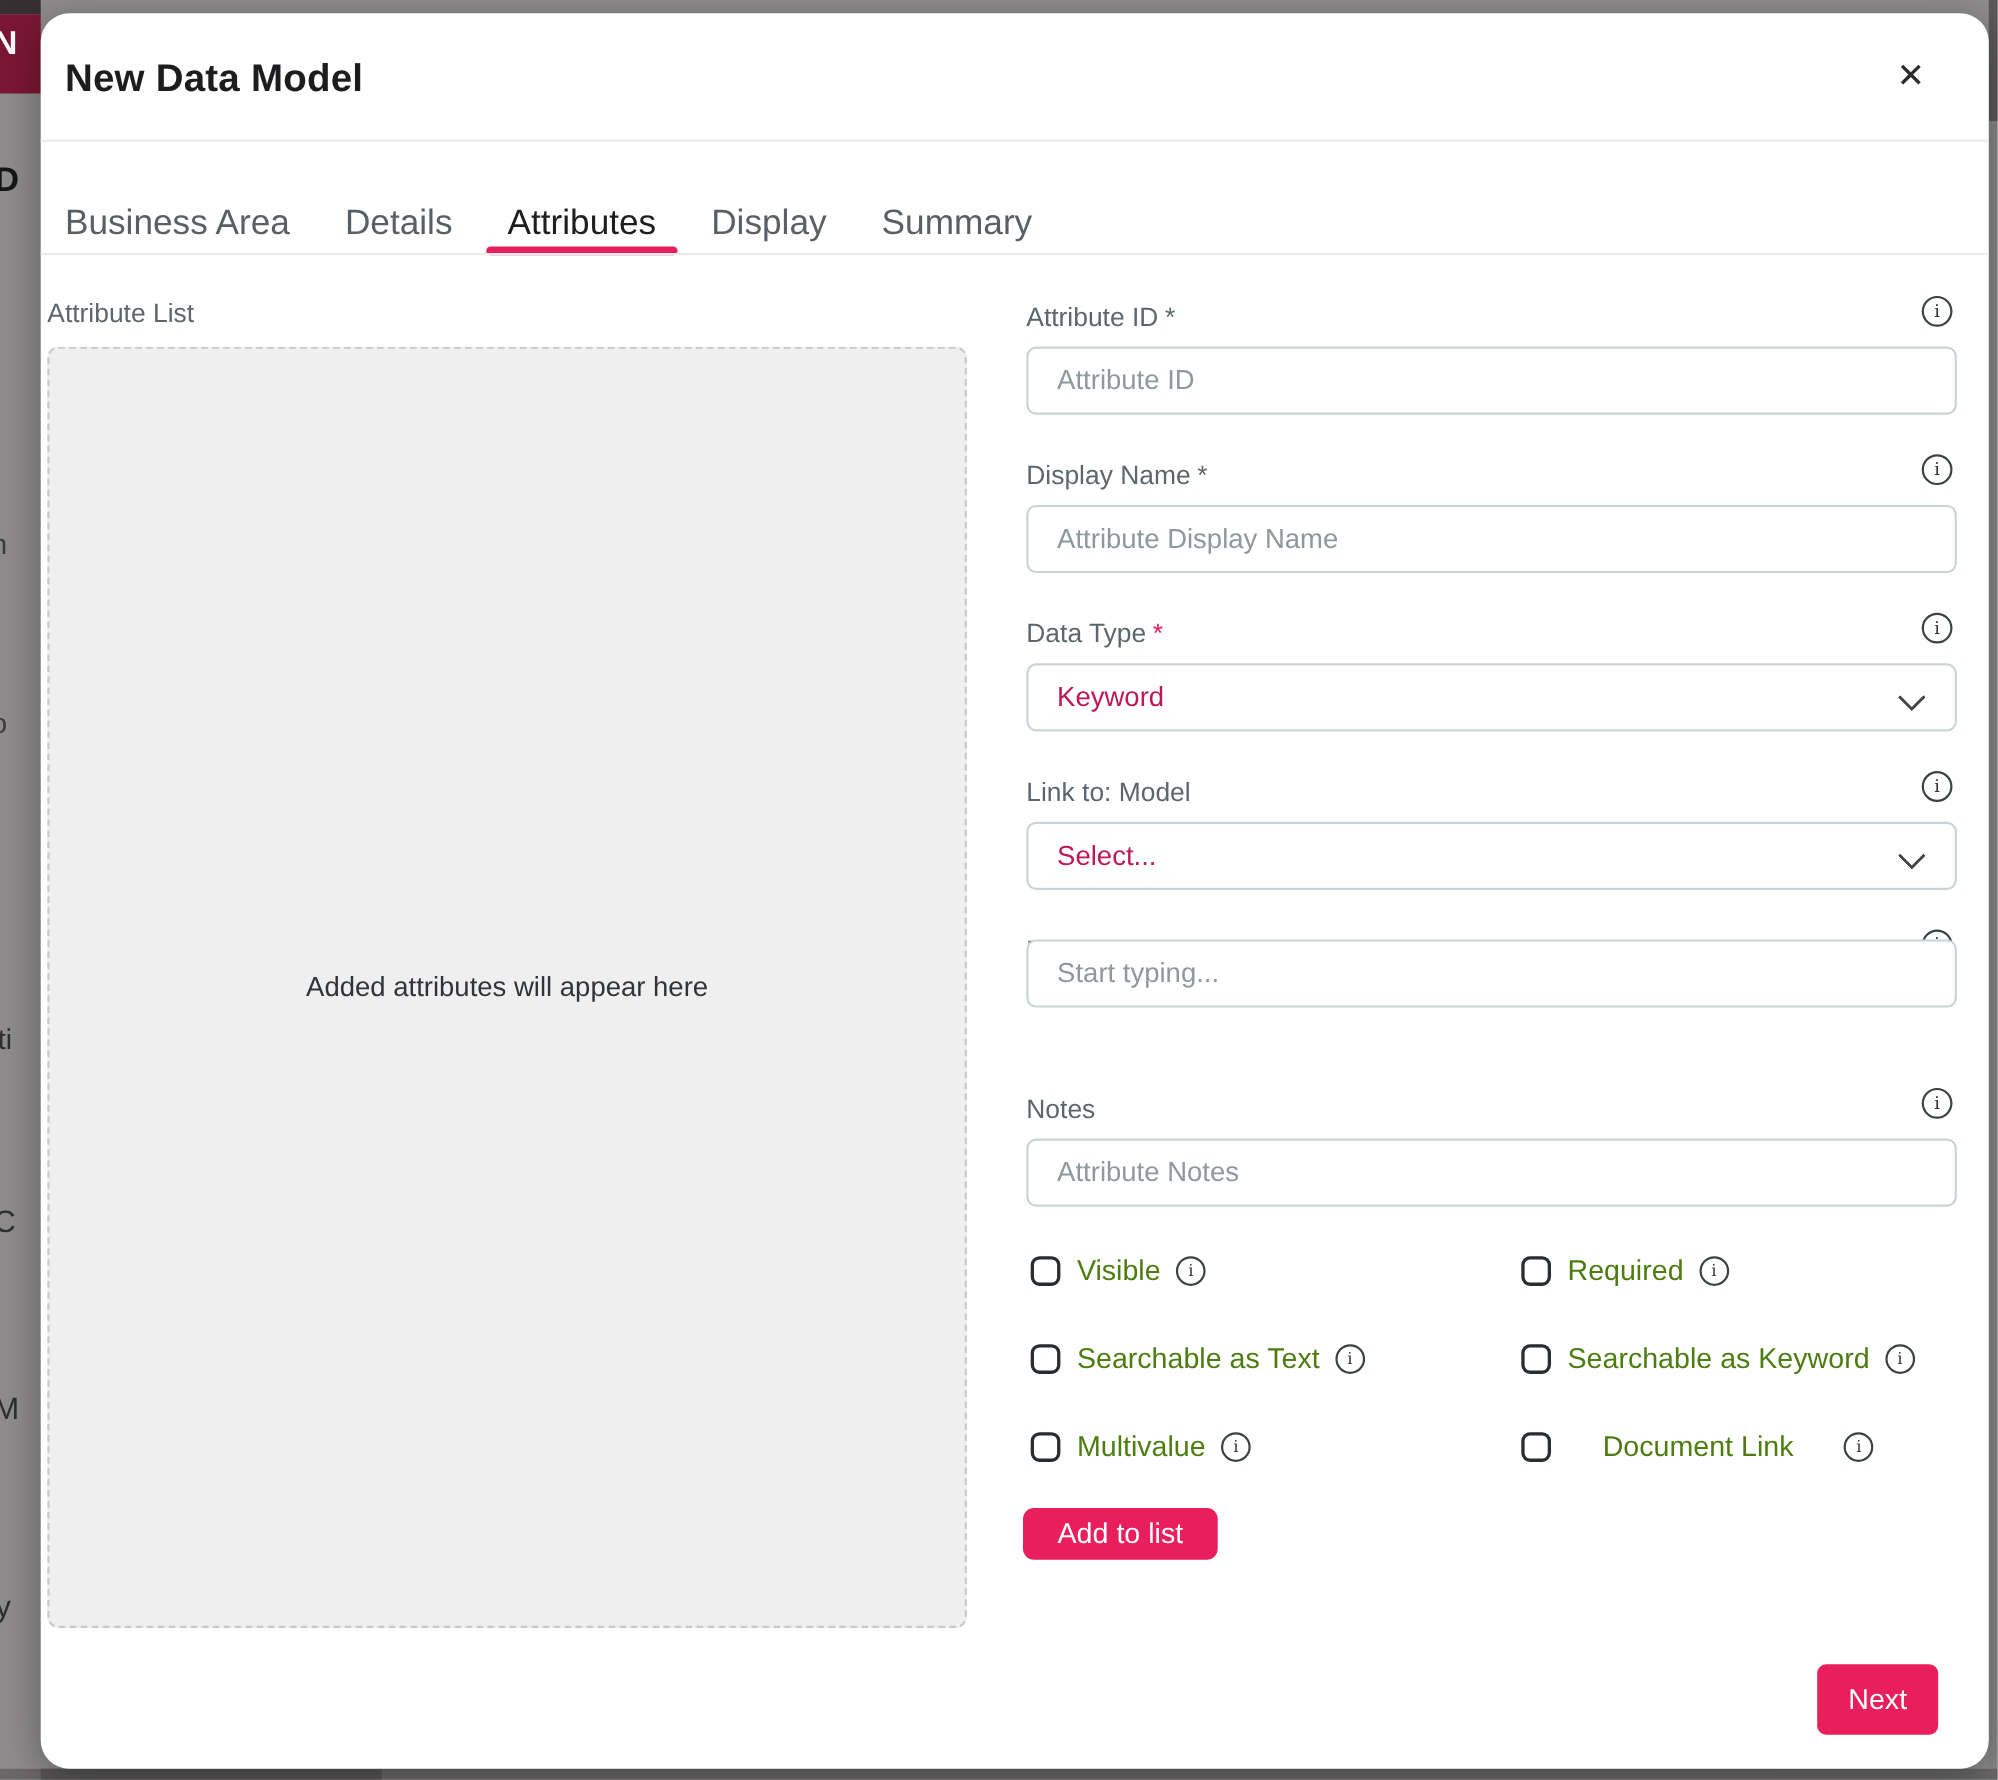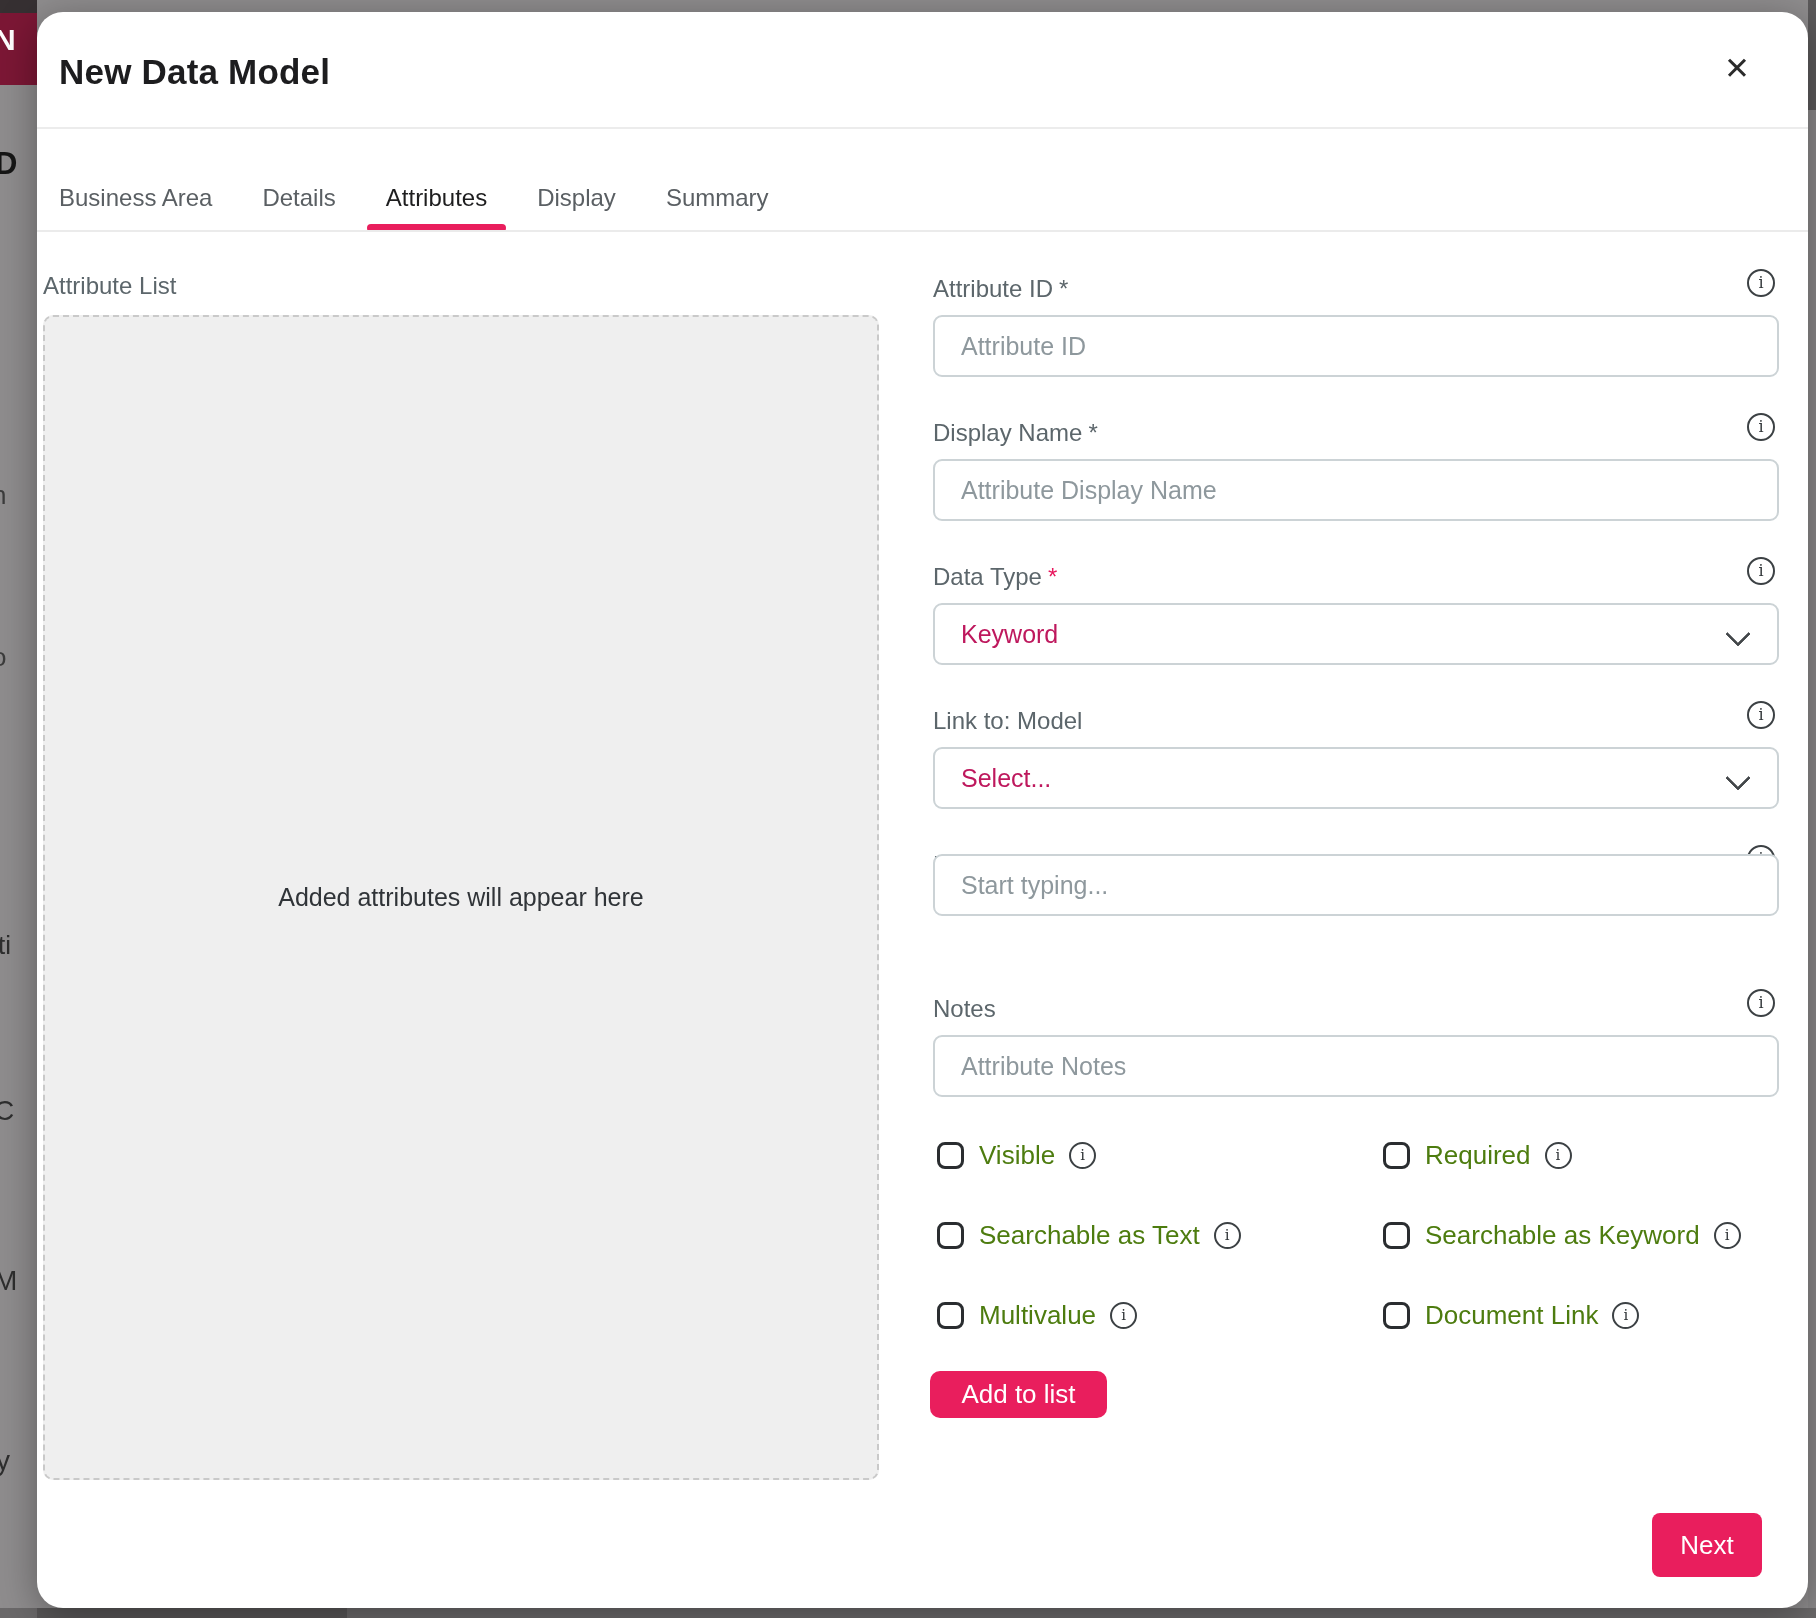--- a/index.html
+++ b/index.html
@@ -27,21 +27,21 @@
     font-size:35px;font-weight:700;color:#1d1d1f;letter-spacing:.2px;
   }
   .close-btn{
     position:absolute;left:1672px;top:30px;width:56px;height:52px;
     display:flex;align-items:center;justify-content:center;
     font-size:31px;color:#2b2b2b;cursor:pointer;font-weight:400;
   }
   .header-divider{position:absolute;left:0;top:115px;width:100%;height:2px;background:#ececec;}
   
   .tabs{position:absolute;left:22px;top:172px;display:flex;gap:50px;}
-  .tab{position:relative;font-size:24px;color:#5a5f63;padding-bottom:36px;cursor:pointer;white-space:nowrap;text-align:center;}
+  .tab{position:relative;font-size:32px;color:#5a5f63;padding-bottom:36px;cursor:pointer;white-space:nowrap;text-align:center;}
   .tab.active{color:#1e1e1f;font-weight:500;}
   .tab.active::after{
     content:"";position:absolute;left:-19px;right:-19px;top:40px;height:8px;
     background:#e91e5d;border-radius:4px;
   }
   .tab-divider{position:absolute;left:0;top:218px;width:100%;height:2px;background:#ebebeb;}
   
   .attr-list-label{position:absolute;left:6px;top:260px;font-size:24px;color:#5c666b;}
   .attr-panel{
     position:absolute;left:6px;top:303px;width:836px;height:1165px;box-sizing:border-box;
@@ -207,21 +207,21 @@
   <div class="cbx-item" style="left:1346px;top:1208px;">
     <div class="cbx-box"></div>
     <div class="cbx-label">Searchable as Keyword</div>
     <div class="cbx-info">i</div>
   </div>
   <div class="cbx-item" style="left:900px;top:1288px;">
     <div class="cbx-box"></div>
     <div class="cbx-label">Multivalue</div>
     <div class="cbx-info">i</div>
   </div>
-  <div class="cbx-item" style="left:1346px;top:1288px;">
+  <div class="cbx-item" style="left:1346px;top:1288px;gap:32px;">
     <div class="cbx-box"></div>
     <div class="cbx-label">Document Link</div>
     <div class="cbx-info">i</div>
   </div>
 
   <button class="btn btn-add">Add to list</button>
   <button class="btn btn-next">Next</button>
 
 </div>
 

